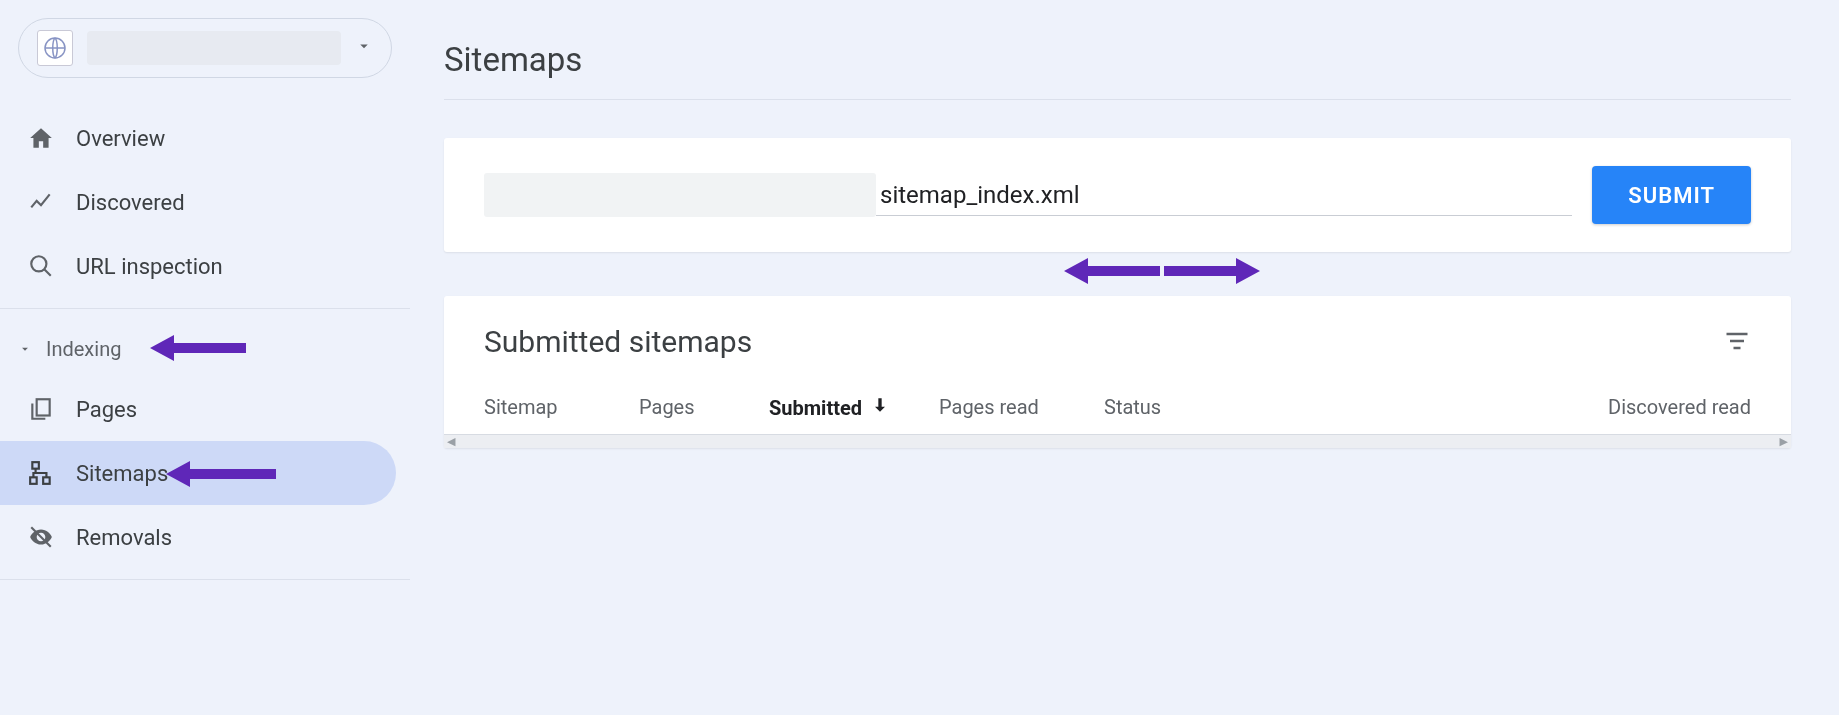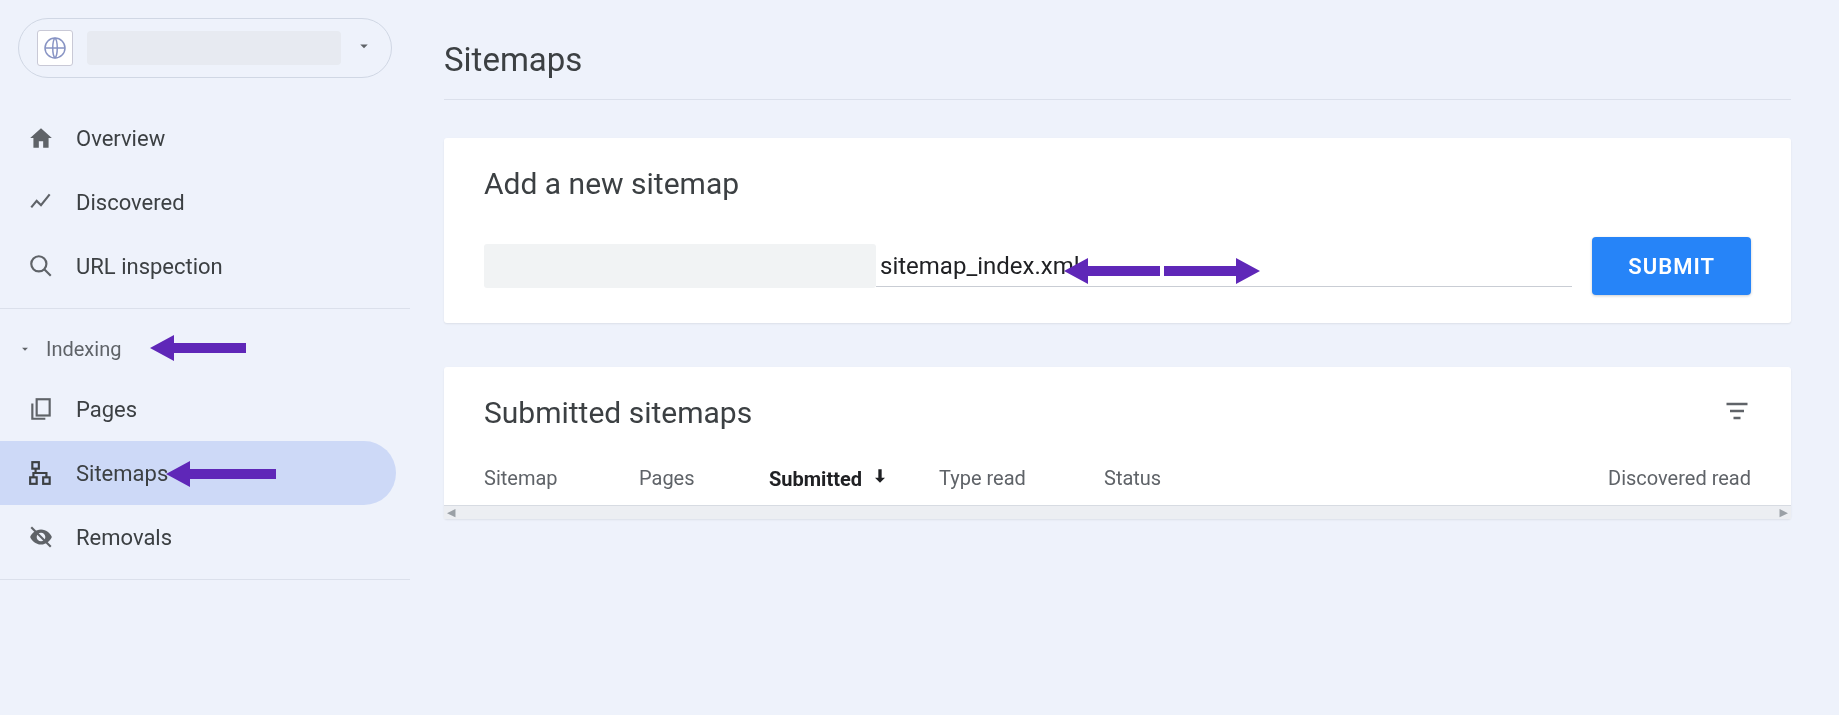--- a/index.html
+++ b/index.html
@@ -24,21 +24,21 @@
 .page-title { font-size: 33px; color: #3c4043; font-weight: 400; margin-bottom: 20px; }
 .hr { height: 1px; background: #dbe0eb; margin-bottom: 38px; }
 .card { background: #fff; border-radius: 3px; box-shadow: 0 1px 2px rgba(0,0,0,.08); padding: 28px 40px; margin-bottom: 44px; }
 .card h2 { font-size: 30px; font-weight: 400; color: #3c4043; margin-bottom: 36px; }
 .add-row { display: flex; align-items: center; gap: 0; }
 .prefix-box { flex: 0 0 392px; height: 44px; background: #f1f3f4; border-radius: 3px; }
 .sitemap-input { flex: 1; border: none; border-bottom: 1px solid #c9cdd4; font-size: 24px; padding: 6px 4px; outline: none; color: #202124; background: transparent; margin-right: 20px; }
 .submit-btn { background: #2684f8; color: #fff; border: none; height: 58px; padding: 0 36px; font-size: 22px; font-weight: 600; letter-spacing: 1px; border-radius: 4px; cursor: pointer; box-shadow: 0 1px 3px rgba(0,0,0,.2); }
 
 .card2 { background: #fff; border-radius: 3px; box-shadow: 0 1px 2px rgba(0,0,0,.08); padding: 28px 40px 0 40px; }
-.card2-head { display: flex; justify-content: space-between; align-items: center; margin-bottom: 36px; }
+.card2-head { display: flex; justify-content: space-between; align-items: flex-end; margin-bottom: 36px; }
 .card2 h2 { font-size: 30px; font-weight: 400; color: #3c4043; }
 .filter-icn { color: #5f6368; cursor: pointer; }
 .table-header { display: flex; color: #5f6368; font-size: 20px; padding-bottom: 14px; }
 .th { white-space: nowrap; }
 .th.sitemap { width: 155px; }
 .th.type { width: 130px; }
 .th.submitted { width: 170px; color: #202124; font-weight: 700; display: flex; align-items: center; }
 .th.lastread { width: 165px; }
 .th.status { width: 186px; }
 .th.pages { flex: 1; text-align: right; }
@@ -149,21 +149,20 @@
   </div>
 
   <div class="divider"></div>
 </aside>
 
 <main class="main">
   <h1 class="page-title">Sitemaps</h1>
   <div class="hr"></div>
 
   <section class="card" style="position:relative">
-    <h2>Add a new sitemap</h2>
     <div class="add-row">
       <div class="prefix-box"></div>
       <input class="sitemap-input" value="sitemap_index.xml" style="">
       <button class="submit-btn">SUBMIT</button>
     </div>
     <span class="arrow" style="left:620px;top:116px">
       <svg width="96" height="34" viewBox="0 0 96 34">
           <path fill="#5f27b8" d="M0 17 L24 4 L24 12 L96 12 L96 22 L24 22 L24 30 Z"></path>
         </svg>
     </span>
@@ -187,21 +186,21 @@
       <div class="th sitemap">Sitemap</div>
       <div class="th type">Pages</div>
       <div class="th submitted">
         <span>Submitted</span>
         <span style="margin-left:8px">
           <svg width="20" height="20" viewBox="0 0 24 24">
               <path fill="#202124" d="M12 20l-6-6h4V4h4v10h4z"></path>
             </svg>
         </span>
       </div>
-      <div class="th lastread">Type read</div>
+      <div class="th lastread">Pages read</div>
       <div class="th status">Status</div>
       <div class="th pages">Discovered read</div>
     </div>
     <div class="scrollbar">
       <span>◀</span>
       <span>▶</span>
     </div>
   </section>
 </main>
 

